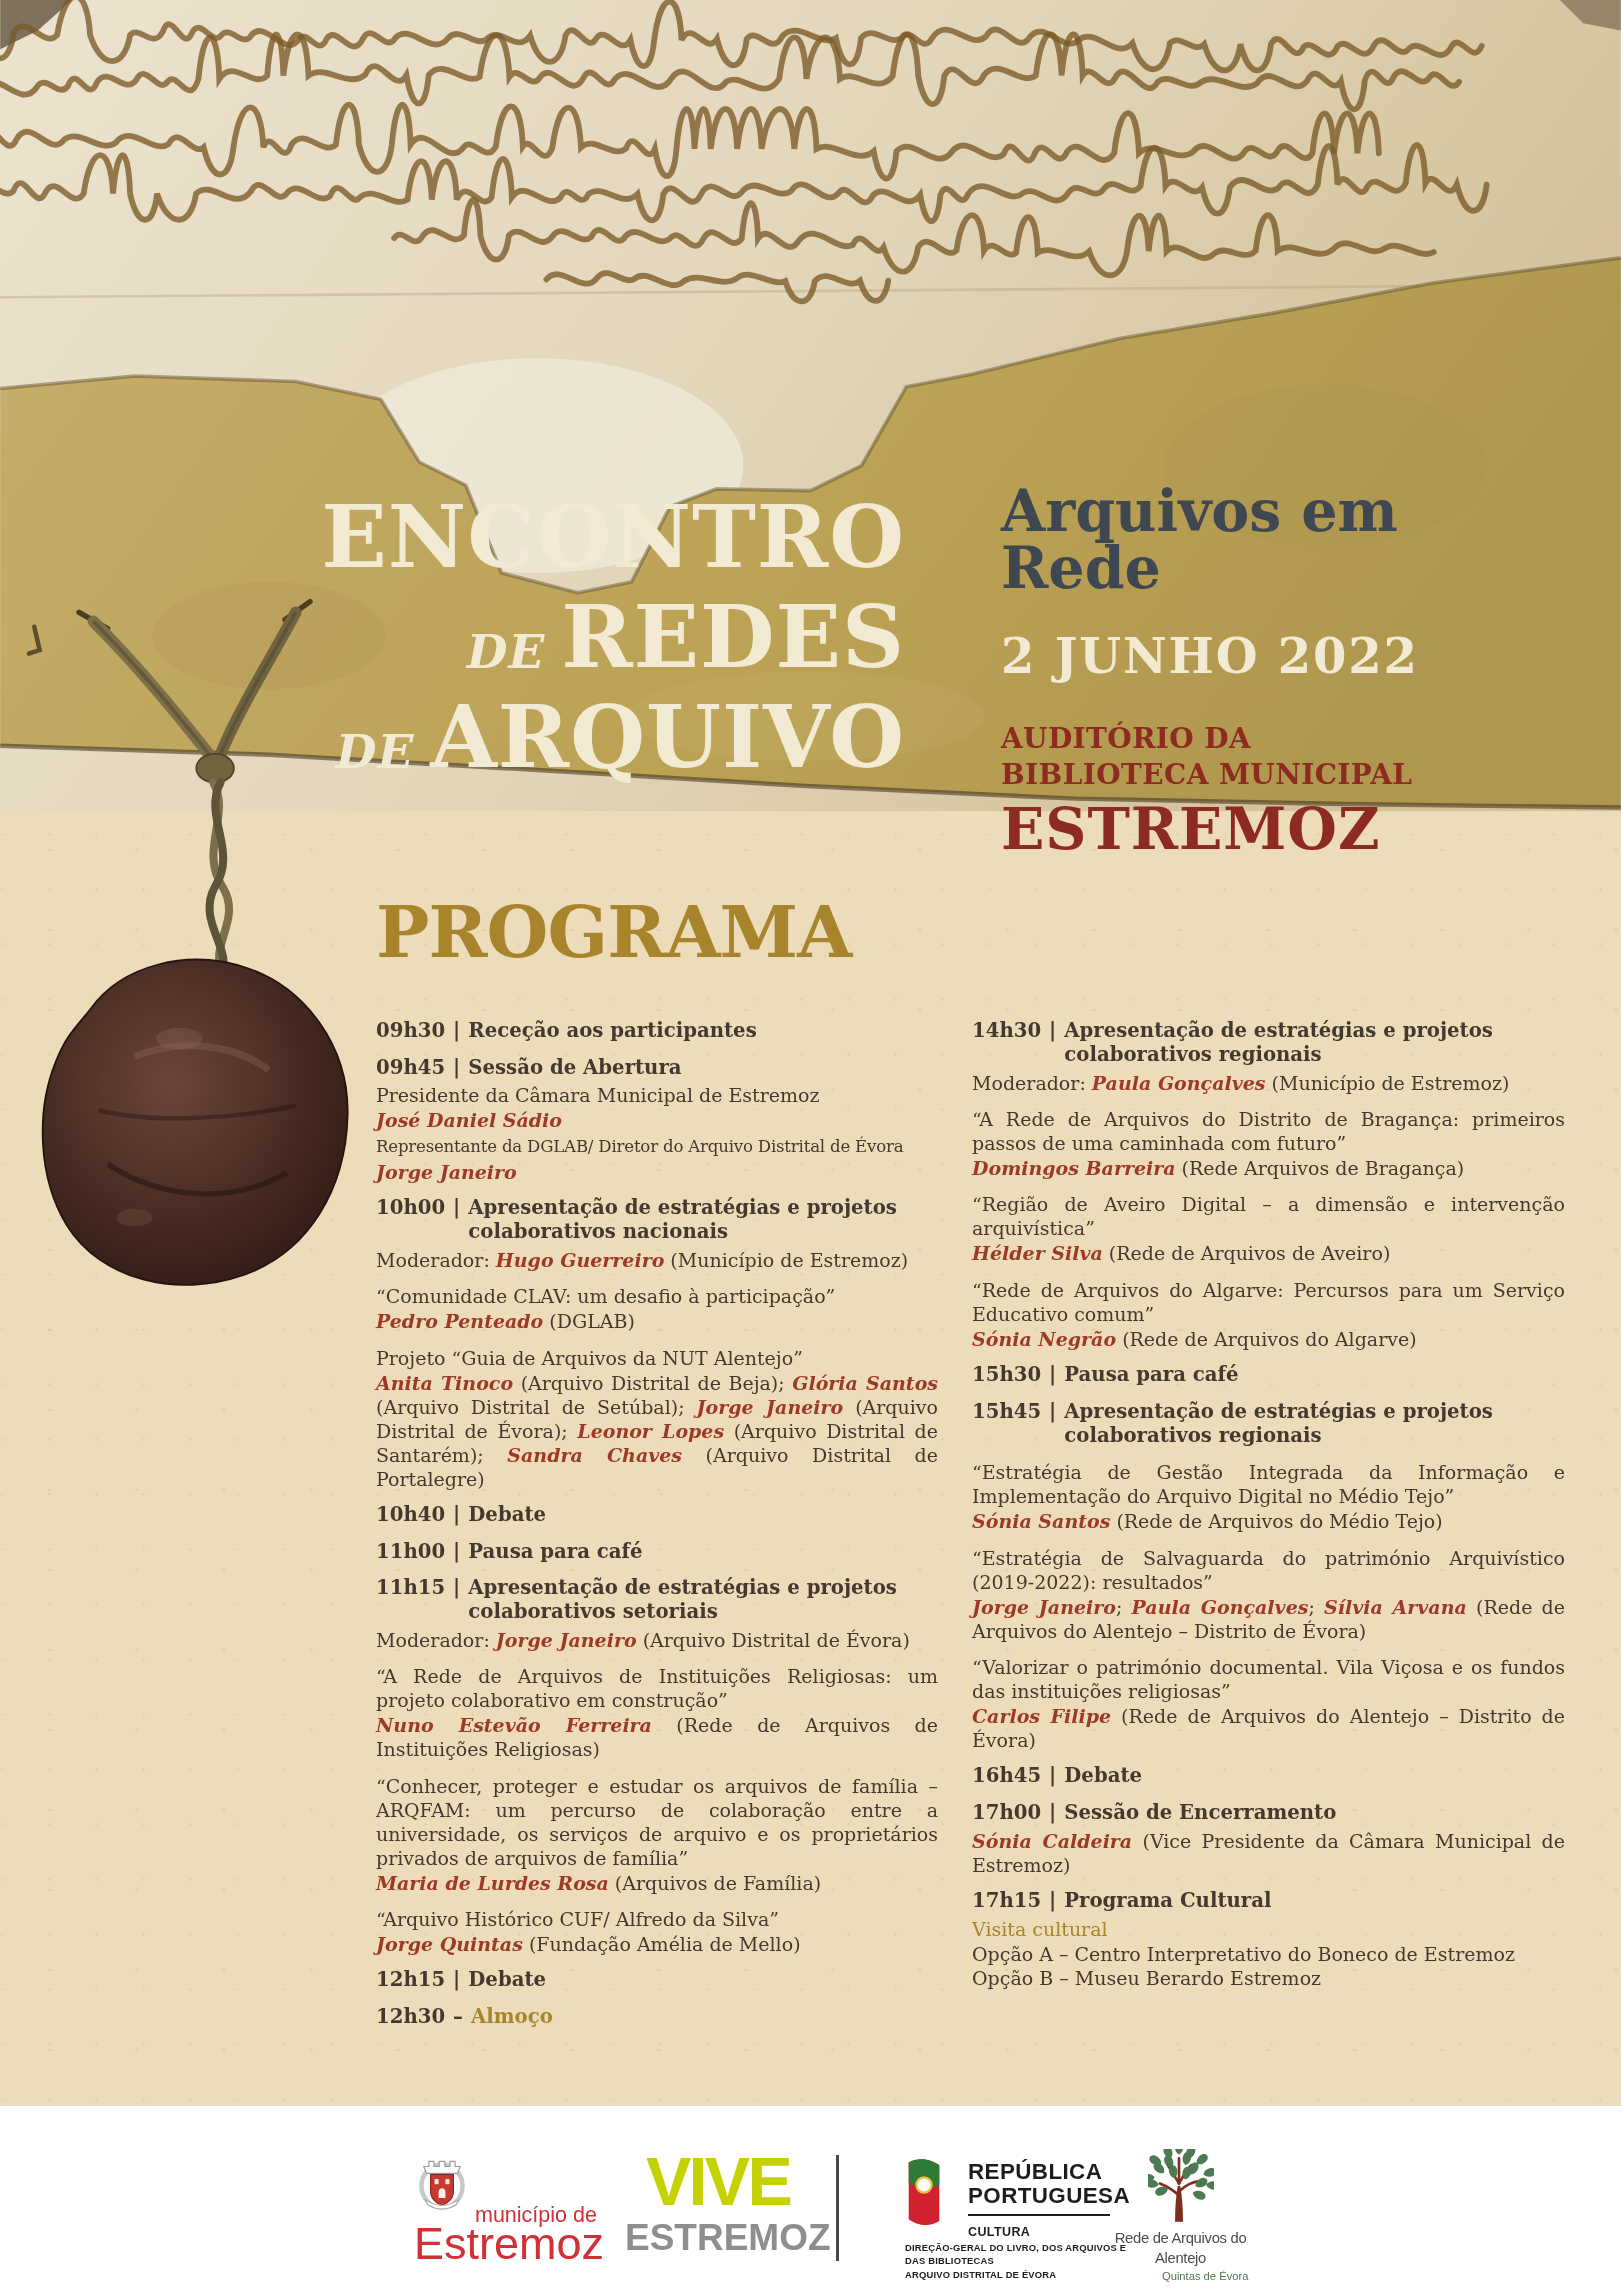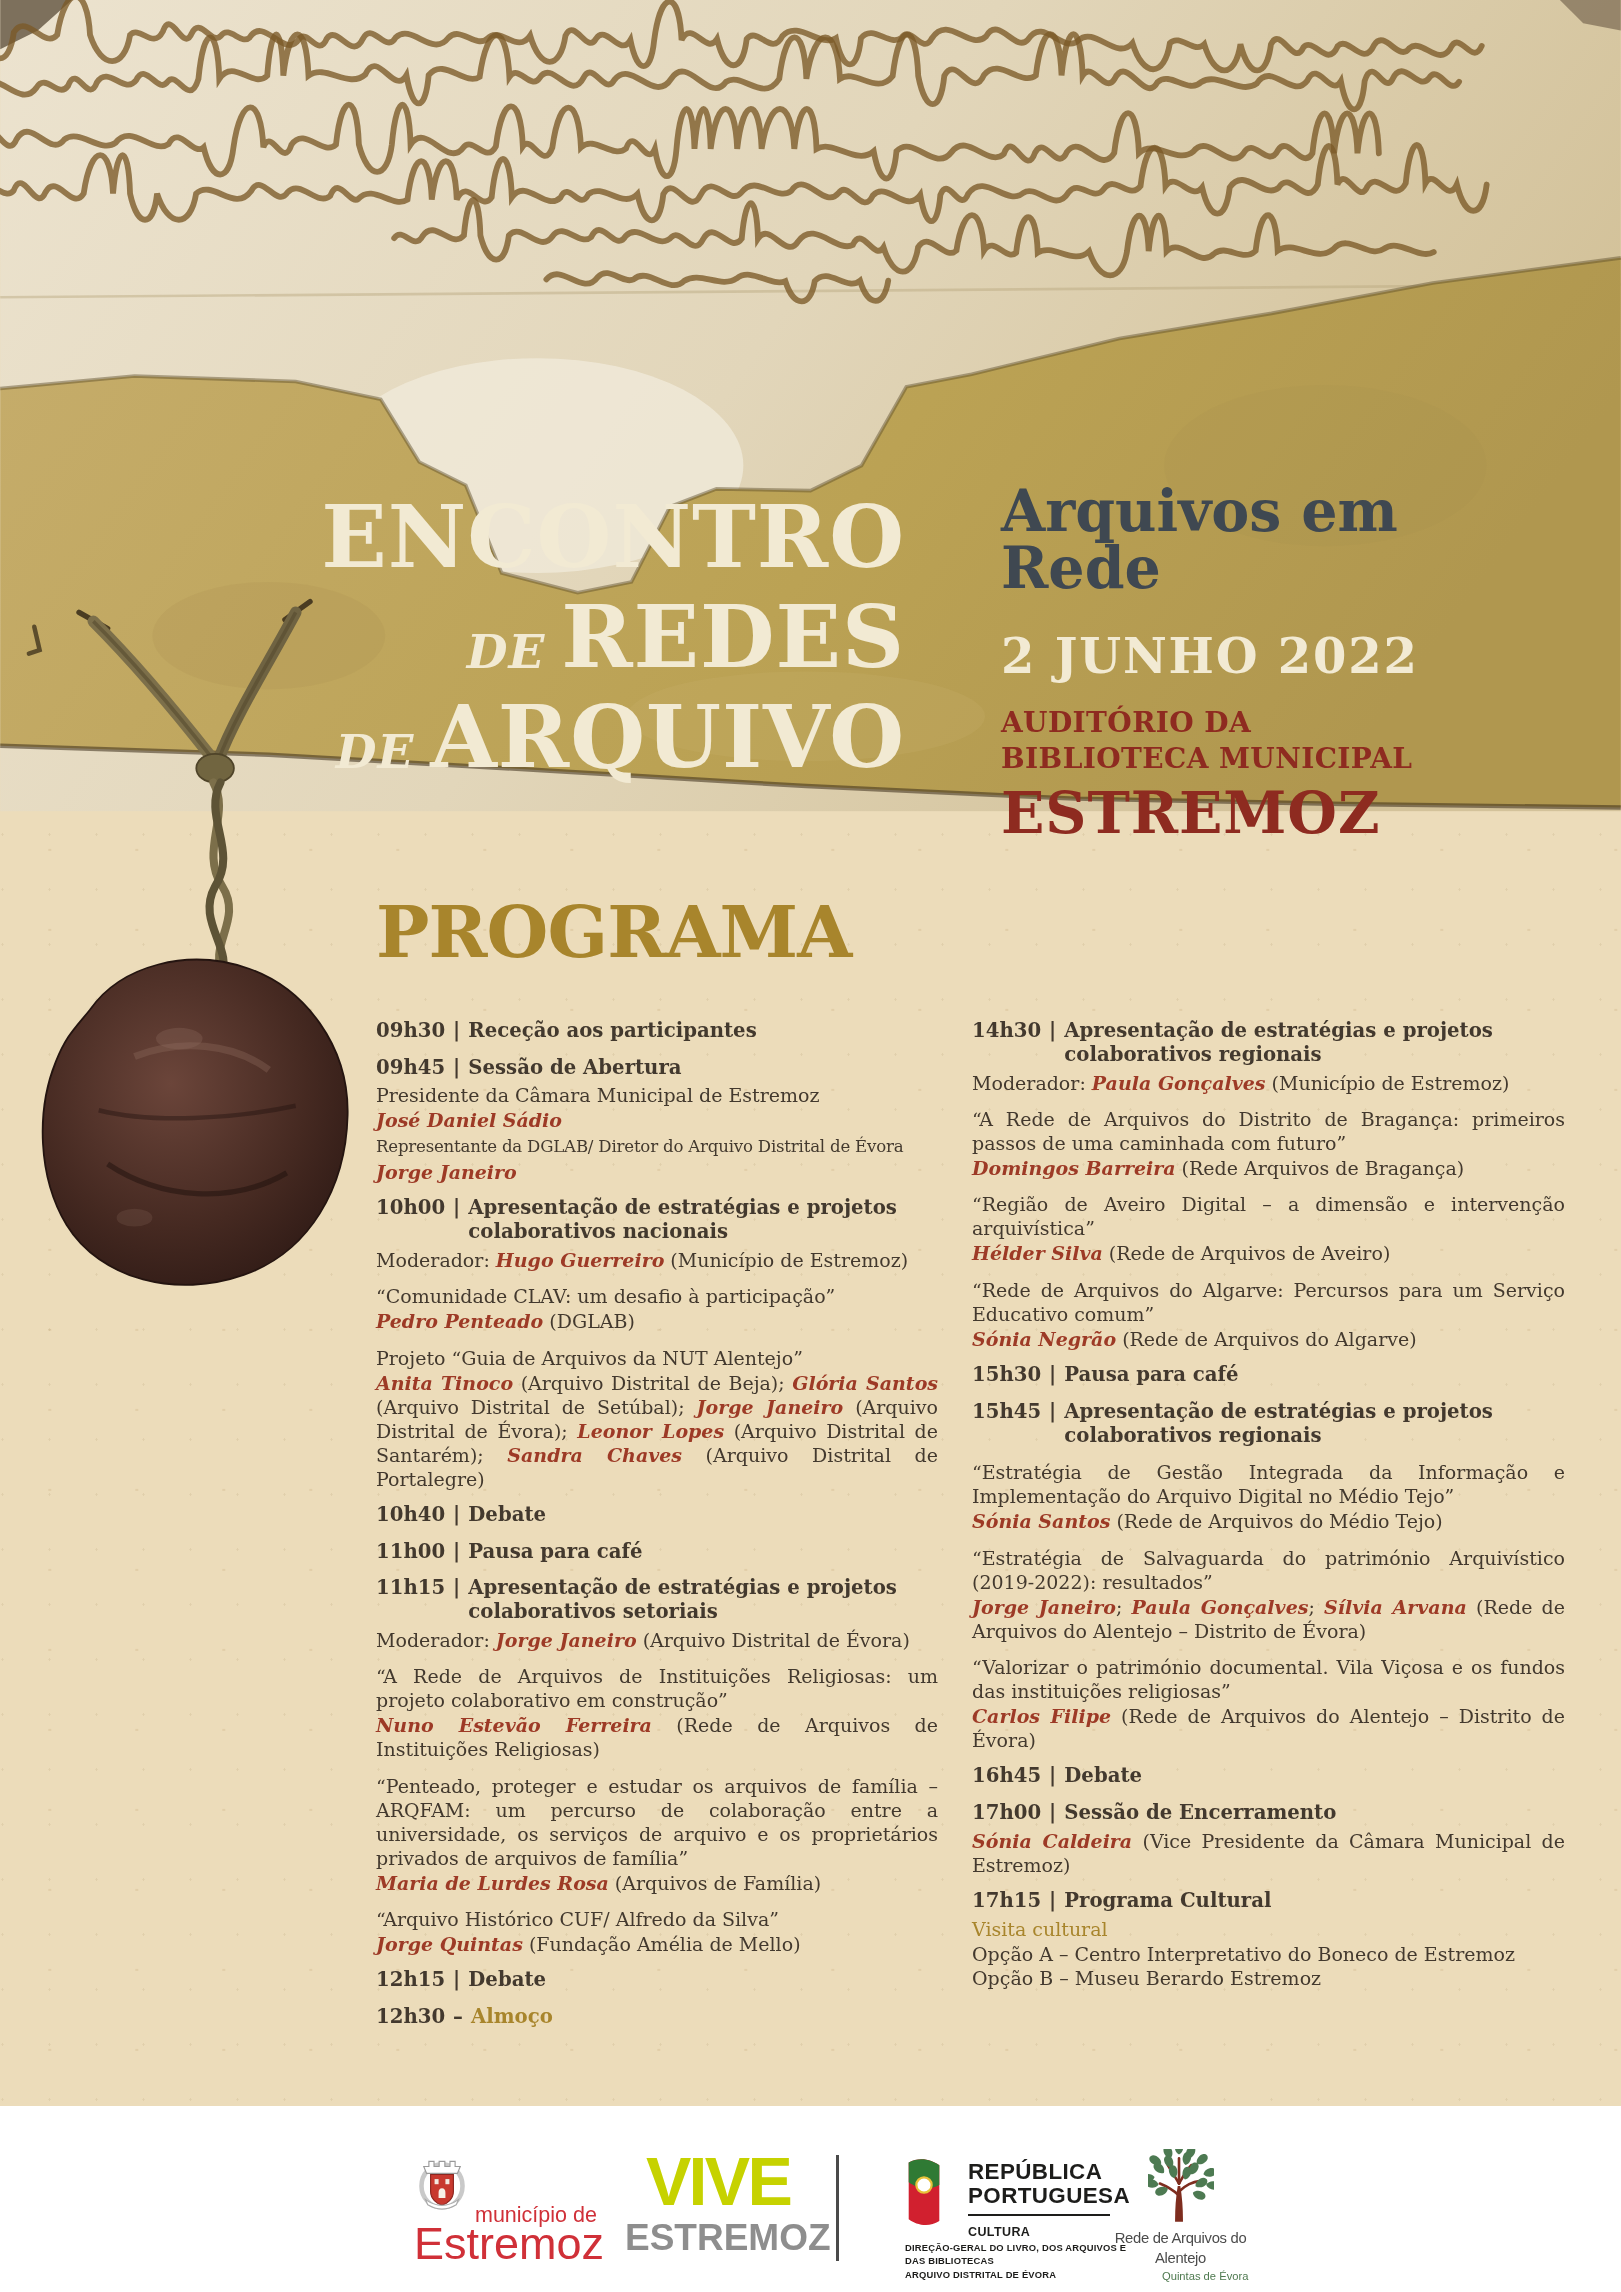--- a/index.html
+++ b/index.html
@@ -16,21 +16,21 @@
   #art{position:absolute;left:0;top:0;z-index:1;pointer-events:none;}
   .hw{fill:none;stroke:#7b5a28;stroke-width:6.5;stroke-linecap:round;opacity:.78}
 
   
   .title-block{position:absolute;left:233px;top:480px;width:672px;z-index:2;}
   .title-line{height:100px;display:flex;justify-content:flex-end;align-items:flex-end;gap:16px;}
   .title-line .main{font-size:86px;line-height:1;font-weight:700;color:var(--cream_text,#f2ead3);letter-spacing:0.9px;}
   .title-line .de{font-size:47px;line-height:1;font-weight:700;color:var(--cream_text,#f2ead3);margin-bottom:5.4px;letter-spacing:0.9px;font-style:italic;}
   .info-block{position:absolute;left:1001px;top:482px;width:573px;z-index:2;}
   .subtitle{font-size:57px;font-weight:700;color:var(--slate,#3f4851);line-height:1;margin-bottom:36px;}
-  .date{font-size:48px;font-weight:700;color:var(--cream_text,#efe6cb);line-height:1;letter-spacing:1.8px;margin-bottom:25px;}
+  .date{font-size:48px;font-weight:700;color:var(--cream_text,#efe6cb);line-height:1;letter-spacing:1.8px;margin-bottom:41px;}
   .venue{font-size:28px;font-weight:700;color:var(--accent_red,#8e2b20);line-height:36px;letter-spacing:0.4px;}
   .city{font-size:57px;font-weight:700;color:var(--accent_red,#8e2b20);line-height:1;margin-top:7.2px;letter-spacing:0.9px;}
 
   
   .prog-heading{position:absolute;left:376px;top:897px;z-index:2;font-size:71px;line-height:1;font-weight:700;color:var(--gold,#a8852c);letter-spacing:-0.9px;}
   .col{position:absolute;top:1019px;z-index:2;color:var(--ink,#43392e);}
   #col-left{left:376px;width:562px;}
   #col-right{left:972px;width:593px;}
   .entry{margin-bottom:12.5px;}
   .trow{display:flex;font-size:19.7px;line-height:24px;}
@@ -212,21 +212,21 @@
           <span class="sep">|</span>
           <span class="stitle">Apresentação de estratégias e projetos colaborativos setoriais</span>
         </div>
         <div class="bline"><span>Moderador: </span><span class="nm">Jorge Janeiro</span><span> (Arquivo Distrital de Évora)</span></div>
       </div>
       <div class="entry">
         <div class="bline"><span>“A Rede de Arquivos de Instituições Religiosas: um projeto colaborativo em construção”</span></div>
         <div class="bline"><span class="nm">Nuno Estevão Ferreira</span><span> (Rede de Arquivos de Instituições Religiosas)</span></div>
       </div>
       <div class="entry">
-        <div class="bline"><span>“Penteado, proteger e estudar os arquivos de família – ARQFAM: um percurso de colaboração entre a universidade, os serviços de arquivo e os proprietários privados de arquivos de família”</span></div>
+        <div class="bline"><span>“Conhecer, proteger e estudar os arquivos de família – ARQFAM: um percurso de colaboração entre a universidade, os serviços de arquivo e os proprietários privados de arquivos de família”</span></div>
         <div class="bline"><span class="nm">Maria de Lurdes Rosa</span><span> (Arquivos de Família)</span></div>
       </div>
       <div class="entry">
         <div class="bline"><span>“Arquivo Histórico CUF/ Alfredo da Silva”</span></div>
         <div class="bline"><span class="nm">Jorge Quintas</span><span> (Fundação Amélia de Mello)</span></div>
       </div>
       <div class="entry">
         <div class="trow">
           <span class="time">12h15</span>
           <span class="sep">|</span>

